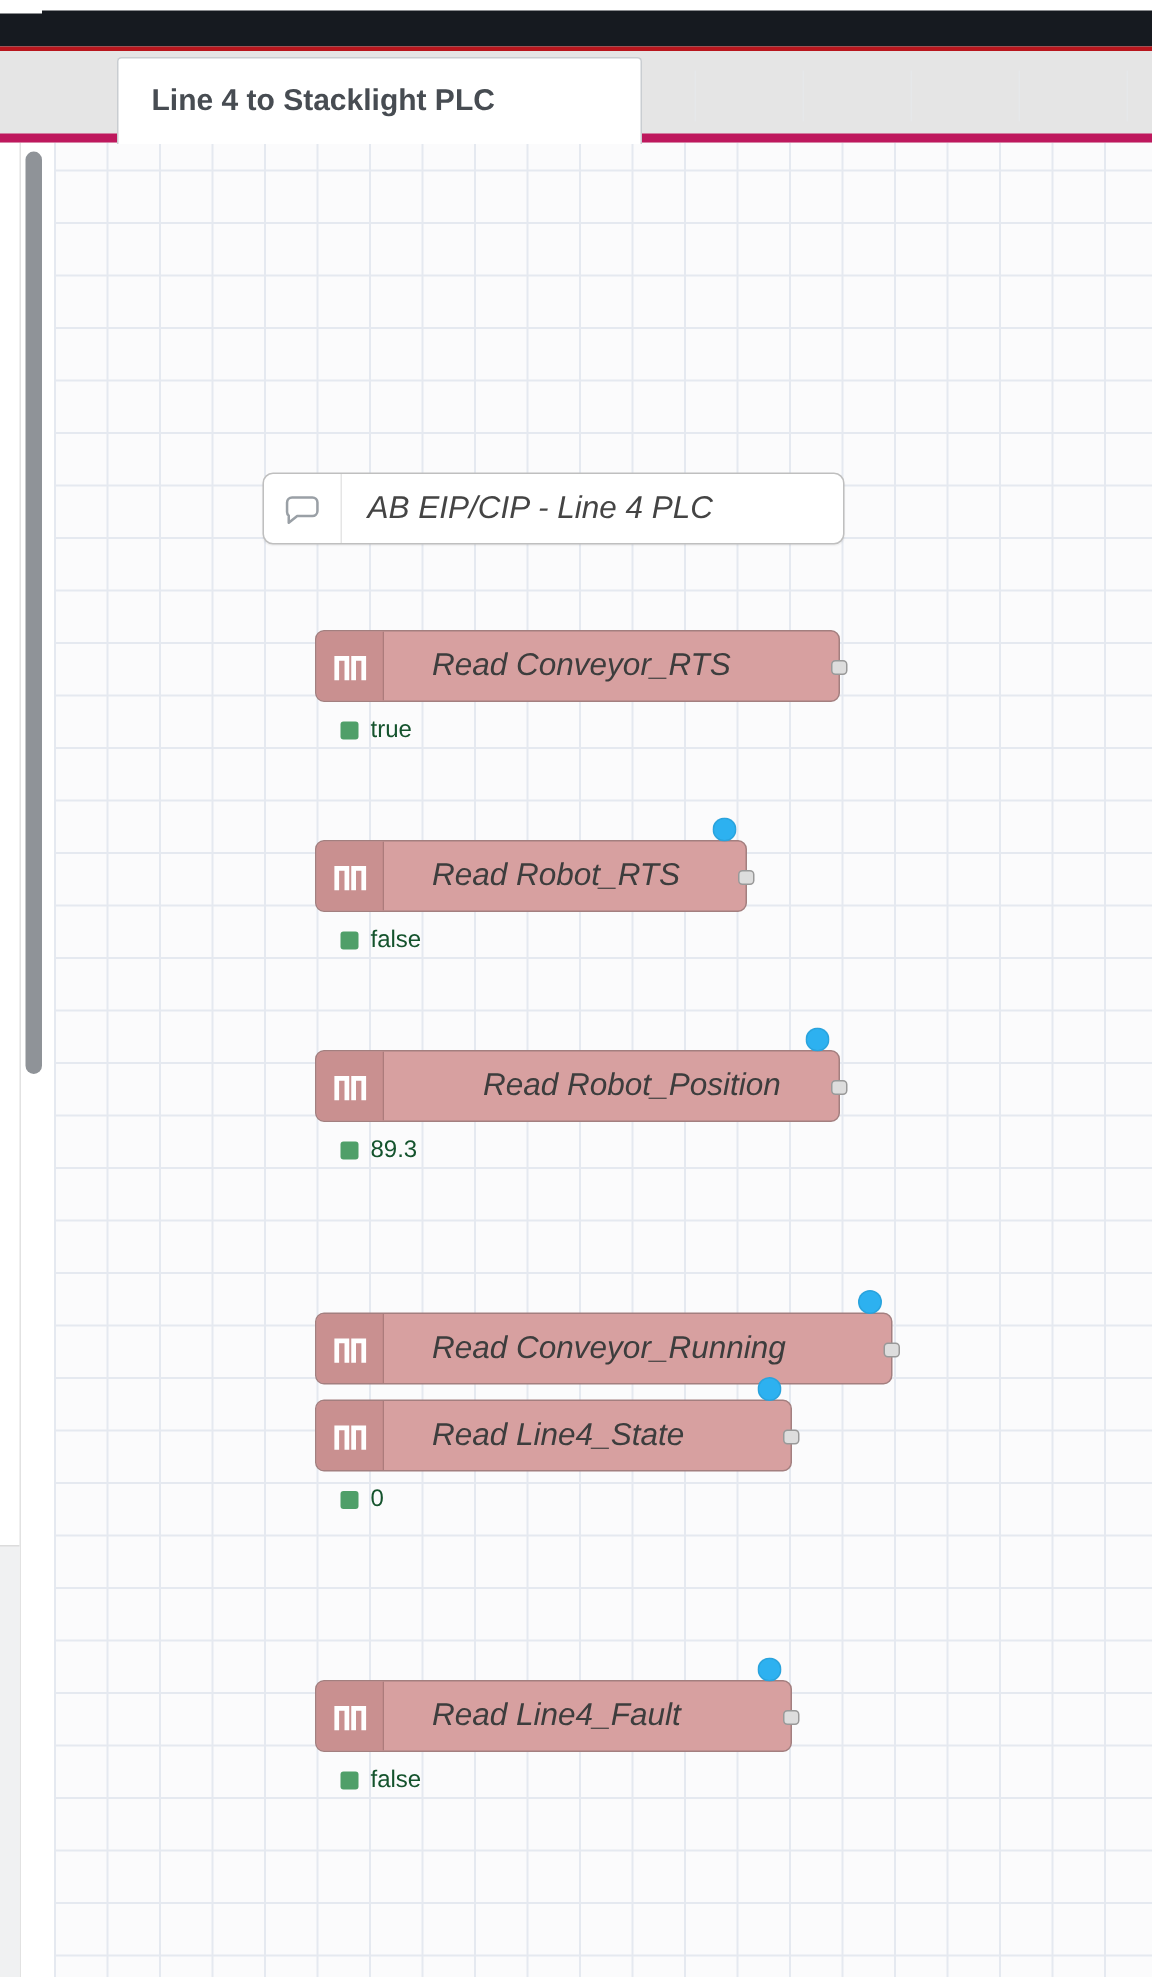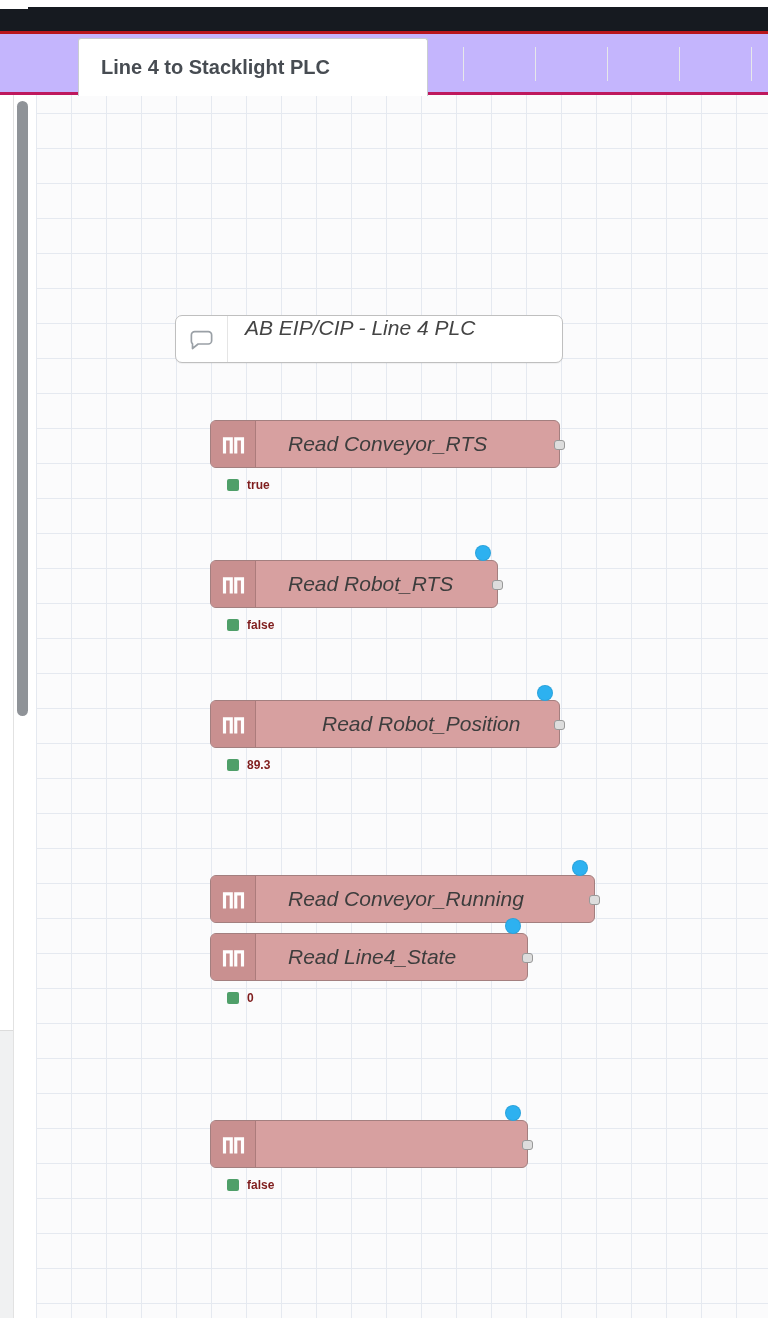--- a/index.html
+++ b/index.html
@@ -13,21 +13,21 @@
 
   
   .top-white   { position: absolute; left: 0; top: 0; width: 100%; height: 7px; background: #fff; z-index: 5; }
   .header      { position: absolute; left: 0; top: 7px; width: 100%; height: 24px; background: var(--header-bg); z-index: 5; }
   .header-notch{ position: absolute; left: 0; top: 0; width: 28px; height: 9px; background: #fff; z-index: 6; }
   .accent-line { position: absolute; left: 0; top: 31px; width: 100%; height: 3px; background: var(--accent); z-index: 5; }
 
   
   .tabbar {
     position: absolute; left: 0; top: 34px; width: 100%; height: 61px;
-    background: #c4b5fd; border-bottom: 3px solid #be185d; z-index: 4;
+    background: #e5e5e5; border-bottom: 6px solid #be185d; z-index: 4;
   }
   .tab {
     position: absolute; left: 78px; top: 4px; width: 350px; height: 58px;
     background: #ffffff; border: 1px solid #c9cdd1; border-bottom: none;
     border-radius: 3px 3px 0 0; z-index: 6;
     display: flex; align-items: center; padding-left: 22px;
   }
   .tab-label { font-size: 20px; font-weight: bold; color: #474c52; white-space: nowrap; }
   .tab-sep { position: absolute; top: 13px; height: 34px; width: 1px; background: #e6e8ea; }
 
@@ -44,21 +44,21 @@
       linear-gradient(to right, var(--grid) 1px, transparent 1px),
       linear-gradient(to bottom, var(--grid) 1px, transparent 1px);
     background-size: 35px 35px;
     background-position: 0px 18px;
   }
 
   
   .comment-node {
     position: absolute; height: 48px;
     background: #ffffff; border: 1px solid #bfbfbf; border-radius: 7px;
-    display: flex; align-items: flex-start;
+    display: flex; align-items: center;
     box-shadow: 0 1px 1px rgba(0,0,0,0.05);
   }
   .comment-icon {
     width: 52px; height: 100%; display: flex; align-items: center; justify-content: center;
     border-right: 1px solid #e5e5e5;
   }
   .comment-label {
     font-size: 21px; font-style: italic; color: #444; padding-left: 17px; white-space: nowrap;
   }
 
@@ -91,21 +91,21 @@
     position: absolute; right: 6px; top: -16px;
     width: 16px; height: 16px; border-radius: 50%;
     background: var(--changed);
     border: 1px solid rgba(0,0,0,0.08);
   }
   .status {
     position: absolute; left: 16px; top: 57px;
     display: flex; align-items: center; gap: 8px;
   }
   .status-dot { width: 12px; height: 12px; border-radius: 2px; background: var(--green); }
-  .status-text { font-size: 12px; color: #7f1d1d; white-space: nowrap; font-weight: bold; }
+  .status-text { font-size: 16px; color: #14532d; white-space: nowrap; }
 </style>
 </head>
 <body>
 
 <div class="top-white"></div>
 <div class="header"></div>
 <div class="header-notch"></div>
 <div class="accent-line"></div>
 
 <div class="tabbar">
@@ -202,20 +202,21 @@
       <span class="status-dot"></span>
       <span class="status-text">0</span>
     </div>
   </div>
     <div class="node" style="left: 174px; top: 1025px; width: 318px;">
     <div class="node-icon">
       <svg width="27" height="27" viewBox="0 0 24 24">
         <path d="M4 20 V7 H10 V20 M14 20 V7 H20 V20" fill="none" stroke="#ffffff" stroke-width="2.8"></path>
       </svg>
     </div>
+    <span class="node-label">Read Line4_Fault</span>
     <div class="port"></div>
     <div class="changed-dot"></div>
     <div class="status">
       <span class="status-dot"></span>
       <span class="status-text">false</span>
     </div>
   </div>
   </div>
 
 </body></html>

